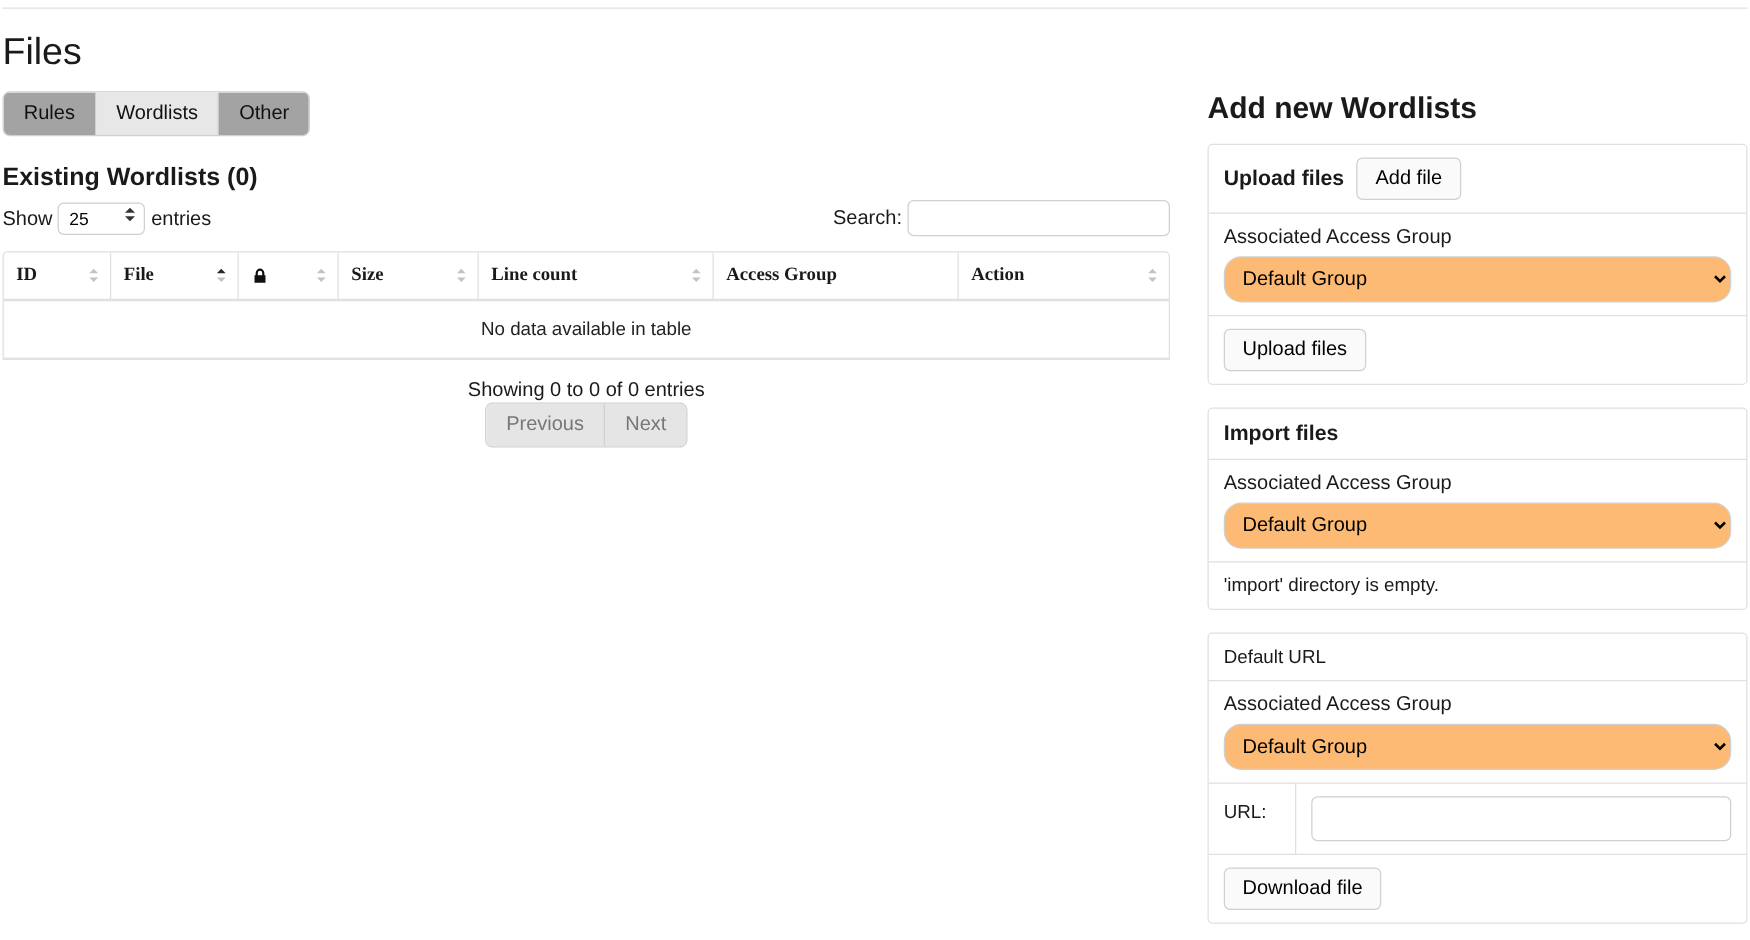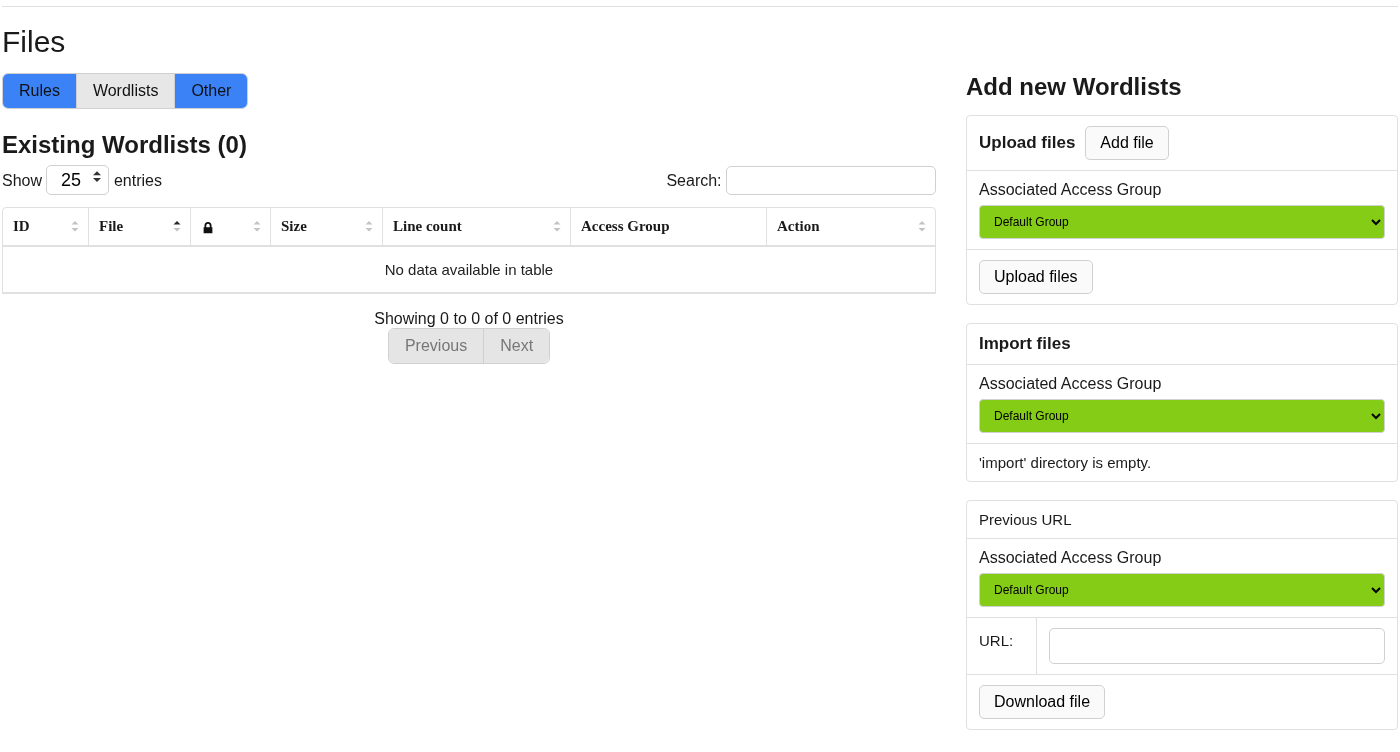--- a/index.html
+++ b/index.html
@@ -7,39 +7,39 @@
     margin: 0;
     padding: 0;
     font-family: -apple-system, BlinkMacSystemFont, "Segoe UI", Helvetica, Arial, sans-serif;
     font-size: 15px;
     color: #1a1a1a;
     background: #fff;
   }
   .toprule { border-top: 1px solid #e1e1e1; height: 0; margin: 6px 0 18px 0; }
   .page { width: 1400px; padding: 0 2px 30px 2px; }
   h1.page-title { font-size: 30px; font-weight: 400; margin: 0 0 14px 0; }
-  h2.section-title { font-size: 24px; font-weight: 700; margin: 22px 0 6px 0; }
+  h2.section-title { font-size: 20px; font-weight: 700; margin: 22px 0 6px 0; }
   h2.panel-title { font-size: 24px; font-weight: 700; margin: 0 0 14px 0; }
 
   .columns { display: flex; align-items: flex-start; gap: 30px; }
   .col-left { flex: 1 1 auto; min-width: 0; }
   .col-right { flex: 0 0 432px; }
 
   .tabs { display: inline-flex; border: 1px solid #d0d0d0; border-radius: 6px; overflow: hidden; }
   .tabs button {
-    background: #3b82f6; border: none; padding: 8px 16px; font-size: 16px; cursor: pointer;
+    background: #a3a3a3; border: none; padding: 8px 16px; font-size: 16px; cursor: pointer;
     border-right: 1px solid #d0d0d0; color: #111;
   }
   .tabs button:last-child { border-right: none; }
   .tabs button.active { background: #e7e7e7; }
 
   .dt-controls { display: flex; justify-content: space-between; align-items: center; font-size: 16px; margin-top: 4px; }
   .dt-length select {
-    border: 1px solid #d0d0d0; border-radius: 5px; padding: 4px 22px 4px 8px; font-size: 18px;
-    appearance: none; background: #fff; text-align: center;
+    border: 1px solid #d0d0d0; border-radius: 5px; padding: 4px 36px 4px 8px; font-size: 14px;
+    appearance: none; background: #fff;
   }
   .dt-length { position: relative; display: inline-block; }
   .dt-length::after {
     content: ""; position: absolute; right: 8px; top: 50%; transform: translateY(-50%);
     width: 0; height: 0; border-left: 4px solid transparent; border-right: 4px solid transparent;
     border-top: 4px solid #333; pointer-events: none;
   }
   .dt-length::before {
     content: ""; position: absolute; right: 8px; top: 35%; transform: translateY(-120%);
     width: 0; height: 0; border-left: 4px solid transparent; border-right: 4px solid transparent;
@@ -71,21 +71,21 @@
 
   .panel { border: 1px solid #e0e0e0; border-radius: 4px; margin-bottom: 18px; }
   .panel-row { padding: 10px 12px; border-bottom: 1px solid #e0e0e0; }
   .panel-row:last-child { border-bottom: none; }
   .panel-row.header { display:flex; align-items:center; gap:10px;}
   .panel-row.header strong { font-size: 17px; }
   .panel-row label.block { display:block; font-size:16px; margin-bottom:6px; }
   .panel-row .full-select { width: 100%; }
 
   select.styled {
-    width: 100%; border: 1px solid #d0d0d0; border-radius: 4px; padding: 8px 10px; font-size: 12px; background: #84cc16;
+    width: 100%; border: 1px solid #d0d0d0; border-radius: 14px; padding: 8px 10px; font-size: 16px; background: #fdba74;
   }
   .btn {
     display: inline-block; border: 1px solid #d0d0d0; background: #fafafa; border-radius: 5px; padding: 7px 14px;
     font-size: 16px; cursor: pointer;
   }
   .urlrow { display:flex; }
   .urlrow .lab { flex: 0 0 70px; padding: 14px 12px; border-right: 1px solid #e0e0e0; }
   .urlrow .inp { flex:1; padding: 10px 12px; }
   .urlrow .inp input { width: 100%; border: 1px solid #d0d0d0; border-radius: 5px; padding: 8px 10px; font-size: 16px;}
 
@@ -226,21 +226,21 @@
             <option>Default Group</option>
           </select>
         </div>
         <div class="panel-row">
           <span>'import' directory is empty.</span>
         </div>
       </div>
 
       <div class="panel">
         <div class="panel-row">
-          <span>Previous URL</span>
+          <span>Default URL</span>
         </div>
         <div class="panel-row">
           <label class="block">Associated Access Group</label>
           <select class="styled full-select">
             <option>Default Group</option>
           </select>
         </div>
         <div class="panel-row urlrow" style="padding:0">
           <div class="lab">URL:</div>
           <div class="inp"><input type="text" style=""></div>

